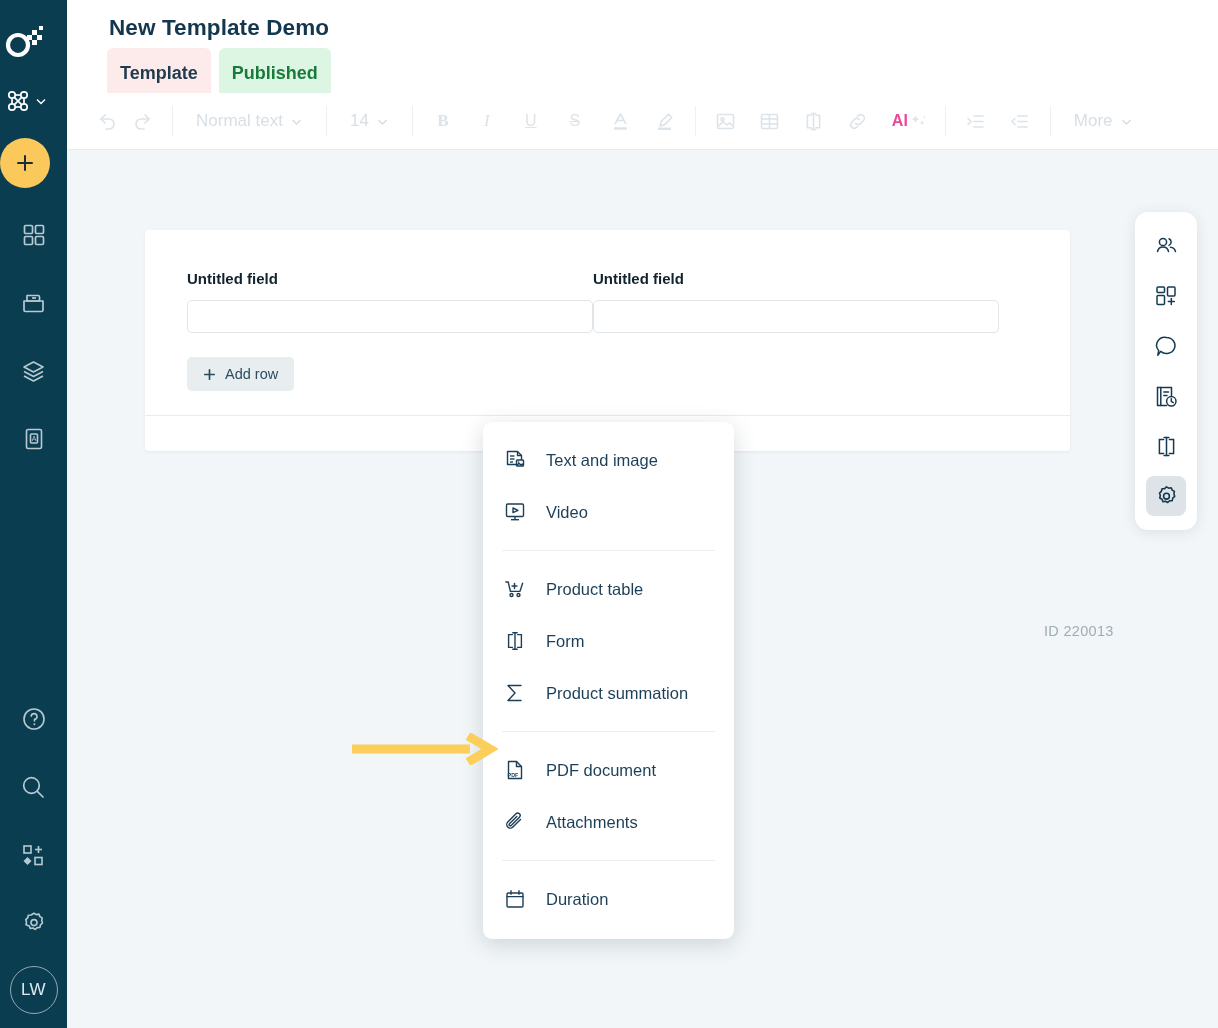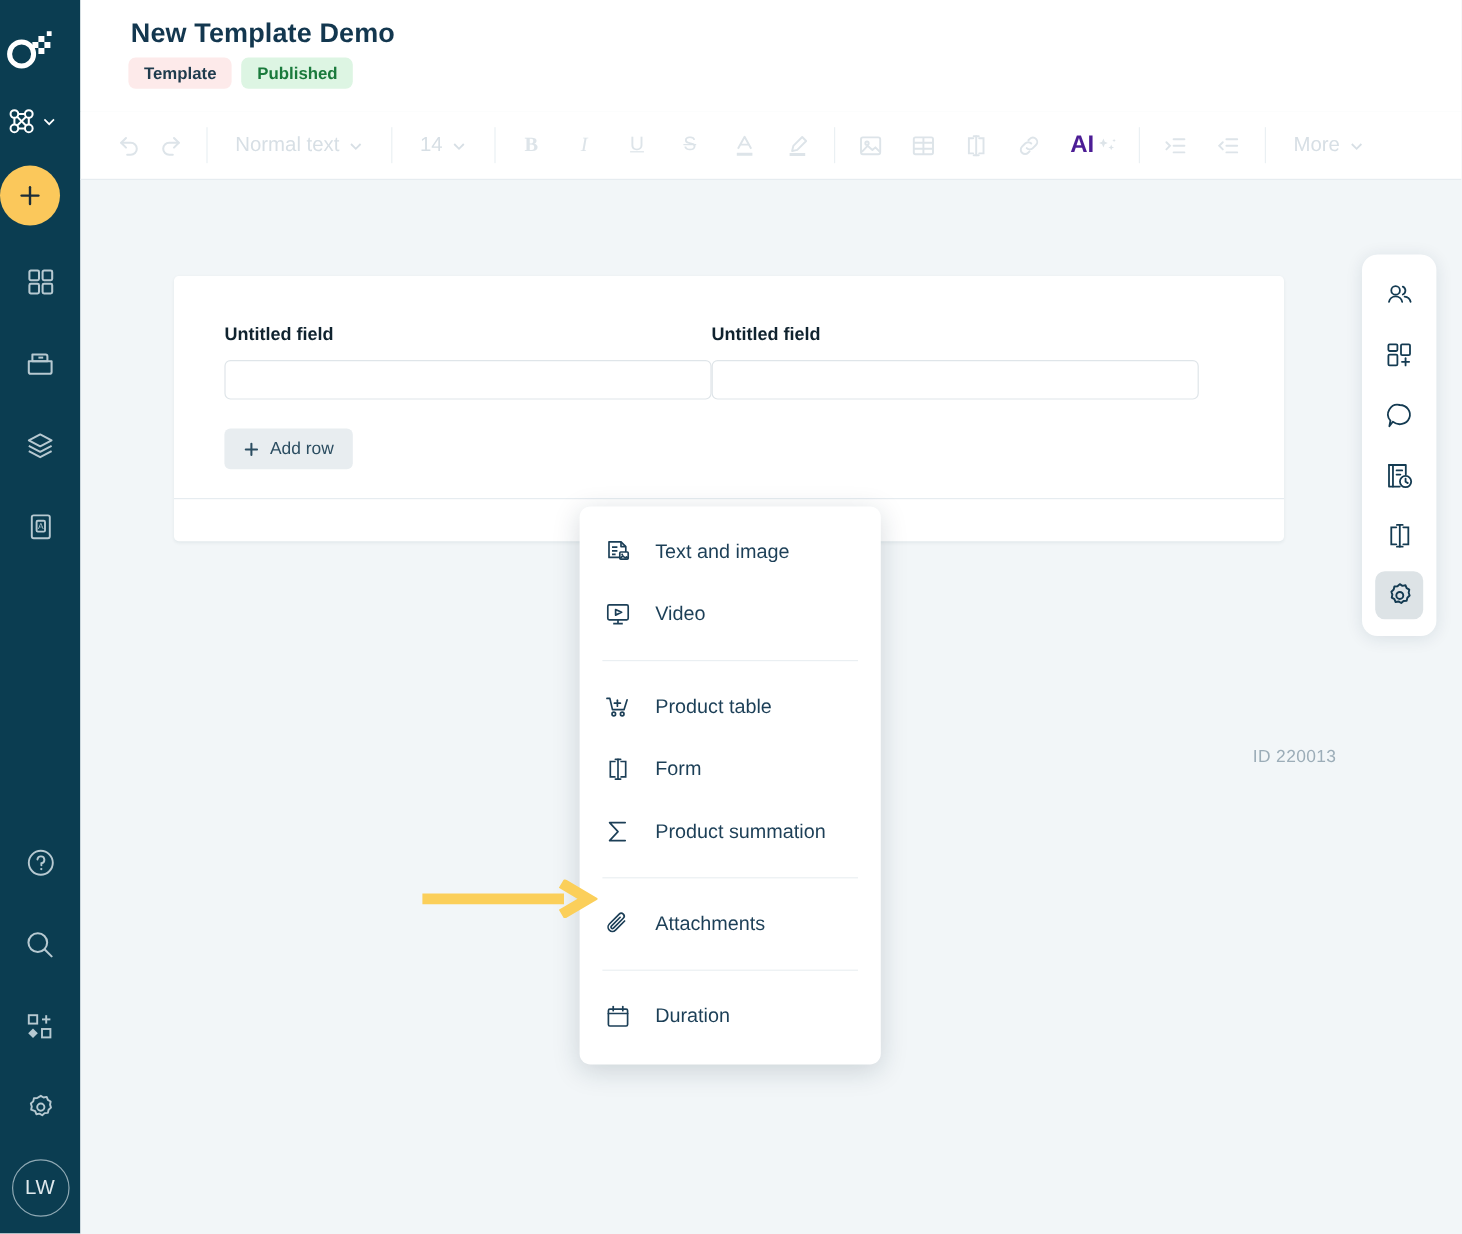--- a/index.html
+++ b/index.html
@@ -43,21 +43,21 @@
   
   #header {
     position: absolute; left: 67px; top: 0; width: 1151px; height: 93px;
     background: #ffffff;
   }
   #page-title {
     position: absolute; left: 42px; top: 15px;
     font-size: 22.5px; font-weight: bold; color: #13374f; letter-spacing: .1px;
   }
   #badges { position: absolute; left: 40px; top: 48px; display: flex; gap: 8px; }
-  .badge { padding: 5px 13px; border-radius: 6px; font-size: 14px; font-weight: 600; }
+  .badge { padding: 15px 13px; border-radius: 6px; font-size: 18px; font-weight: 600; }
   .badge-template { background: #fdeaea; color: #1f3b4d; }
   .badge-published { background: #ddf5e3; color: #1a7a3c; }
 
   
   #toolbar {
     position: absolute; left: 67px; top: 93px; width: 1151px; height: 57px;
     background: #ffffff; border-bottom: 1px solid #e6ecf0;
     display: flex; align-items: center; padding: 0 20px 0 24px;
     color: #dfe5ea;
   }
@@ -350,21 +350,21 @@
           <line x1="8.4" y1="18.4" x2="12.6" y2="18.4"></line>
       </svg>
     </div>
     <div class="tb-btn" style="margin-left:10px">
       <svg width="21" height="21" viewBox="0 0 21 21" fill="none" stroke="#dde4e9" stroke-width="1.6" stroke-linecap="round">
         <path d="M8.6 12.4a3.6 3.6 0 0 0 5.1 0l2.6-2.6a3.6 3.6 0 0 0-5.1-5.1l-1.2 1.2"></path>
         <path d="M12.4 8.6a3.6 3.6 0 0 0-5.1 0l-2.6 2.6a3.6 3.6 0 0 0 5.1 5.1l1.2-1.2"></path>
       </svg>
     </div>
     <div class="tb-btn" style="margin-left:12px; gap:2px">
-      <span style="font-weight:bold;font-size:20px;color:#4c1d95">AI</span>
+      <span style="font-weight:bold;font-size:16px;color:#ec4899">AI</span>
       <span>
         <svg width="17" height="17" viewBox="0 0 17 17" fill="#dde4e9">
           <path d="M5.5 2.5l1.1 2.6 2.6 1.1-2.6 1.1-1.1 2.6-1.1-2.6L1.8 6.2l2.6-1.1z"></path>
           <path d="M12 7.5l.7 1.7 1.7.7-1.7.7-.7 1.7-.7-1.7-1.7-.7 1.7-.7z"></path>
           <path d="M14.4 2.6l.45 1.05 1.05.45-1.05.45-.45 1.05-.45-1.05L12.9 4.1l1.05-.45z"></path>
         </svg>
       </span>
     </div>
     <div class="tb-sep"></div>
 
@@ -498,20 +498,30 @@
       <span class="menu-ico">
         <svg width="22" height="22" viewBox="0 0 22 22" fill="none" stroke="#1c3f57" stroke-width="1.4" stroke-linejoin="round" stroke-linecap="round">
           <polyline points="17,3.5 4,3.5 11,11 4,18.5 17,18.5"></polyline>
         </svg>
       </span>
       <span>Product summation</span>
     </div>
 
     <div class="menu-divider"></div>
 
+    <div class="menu-item">
+      <span class="menu-ico">
+        <svg width="22" height="22" viewBox="0 0 22 22" fill="none" stroke="#1c3f57" stroke-width="1.4" stroke-linejoin="round">
+          <path d="M4.5 2.5h8l5 5v12h-13z"></path>
+            <polyline points="12.5,2.5 12.5,7.5 17.5,7.5"></polyline>
+          <text x="9" y="18" font-size="5.4" fill="#1c3f57" stroke="none" text-anchor="middle" font-family="Liberation Sans, sans-serif" font-weight="bold">PDF</text>
+        </svg>
+      </span>
+      <span>PDF document</span>
+    </div>
 
     <div class="menu-item">
       <span class="menu-ico">
         <svg width="22" height="22" viewBox="0 0 22 22" fill="none" stroke="#1c3f57" stroke-width="1.4" stroke-linecap="round">
           <path d="M16.5 8.5l-7.6 7.6a3.6 3.6 0 0 1-5.1-5.1l8.2-8.2a2.4 2.4 0 0 1 3.4 3.4l-8.2 8.2a1.2 1.2 0 0 1-1.7-1.7l7.3-7.3"></path>
         </svg>
       </span>
       <span>Attachments</span>
     </div>
 

